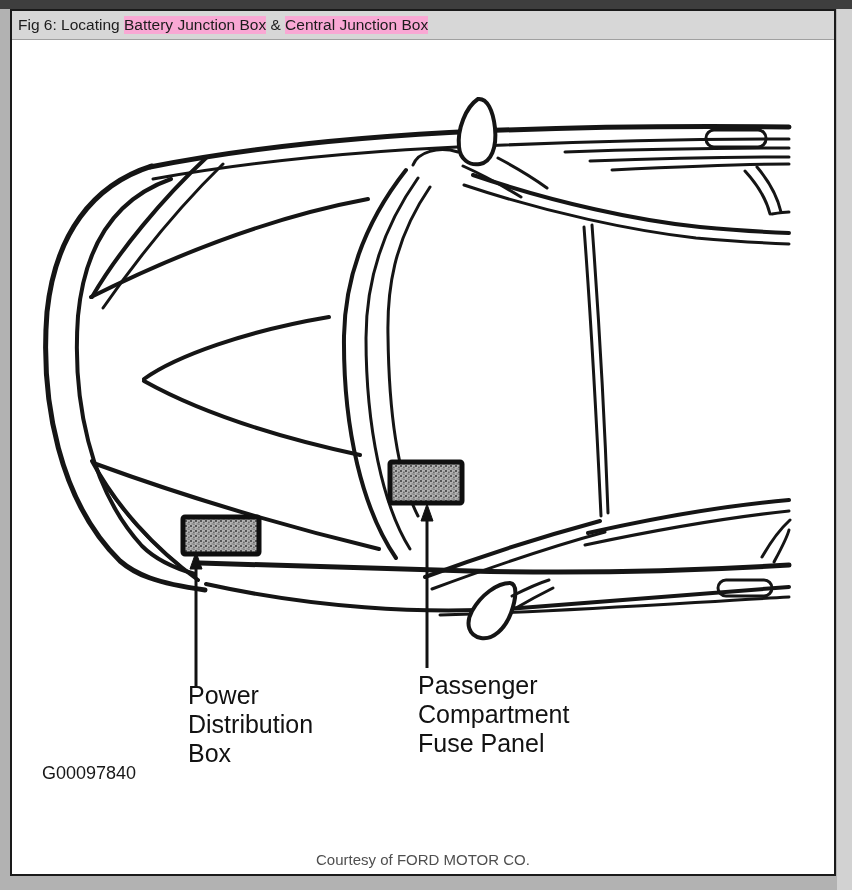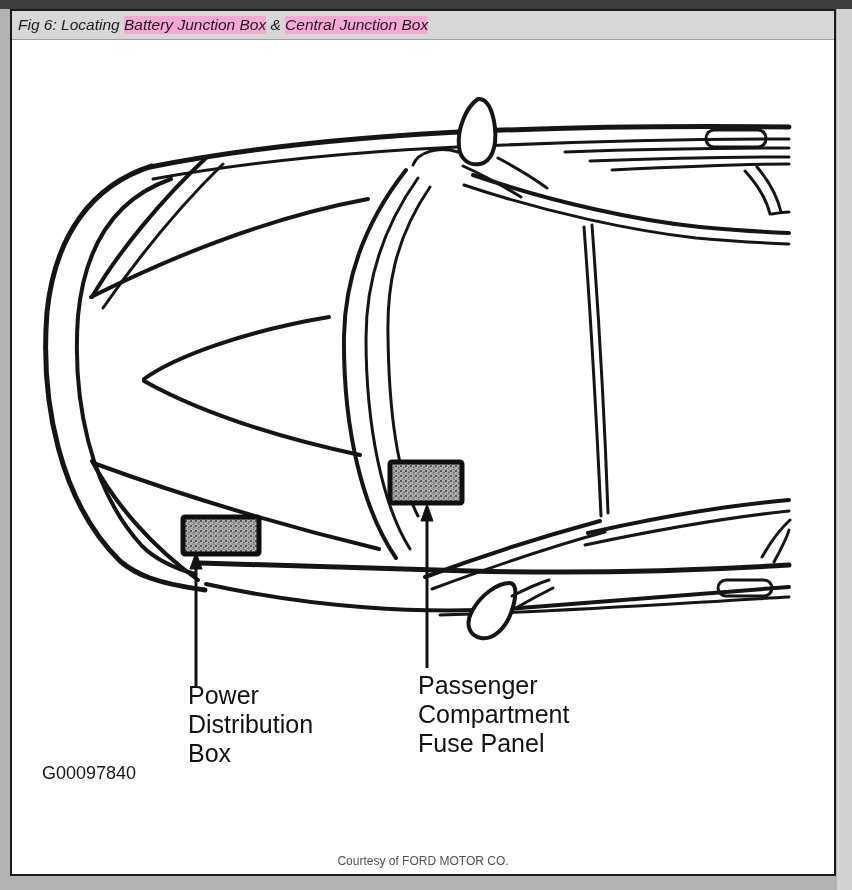--- a/index.html
+++ b/index.html
@@ -14,27 +14,27 @@
   .right-margin{
     position:absolute;top:9px;right:0;width:15px;height:881px;background:#d2d2d2;
   }
   .figure-panel{
     position:absolute;left:10px;top:9px;width:822px;height:863px;
     background:#ffffff;border:2px solid #1a1a1a;box-sizing:content-box;
   }
   .figure-title-bar{
     height:28px;background:#d7d7d7;border-bottom:1px solid #a0a0a0;
     display:flex;align-items:center;padding-left:6px;
-    font-size:15.5px;color:#1c1c1c;white-space:pre;font-style:italic;
+    font-size:15.5px;color:#1c1c1c;white-space:pre;
   }
   .hl{background:#f9a8d4;}
   .diagram-wrap{position:absolute;left:0;top:0;width:852px;height:771px;pointer-events:none;}
   .courtesy{
     position:absolute;left:0;bottom:6px;width:100%;text-align:center;
-    font-size:12px;color:#4f4f4f;
+    font-size:15px;color:#4f4f4f;
   }
   svg text{font-family:"Liberation Sans", sans-serif;}
   .callout-label{font-size:25px;fill:#121212;}
   .figure-id{font-size:18px;fill:#171717;}
 </style>
 </head>
 <body>
 
 <div class="top-bar"></div>
 <div class="right-margin"></div>

